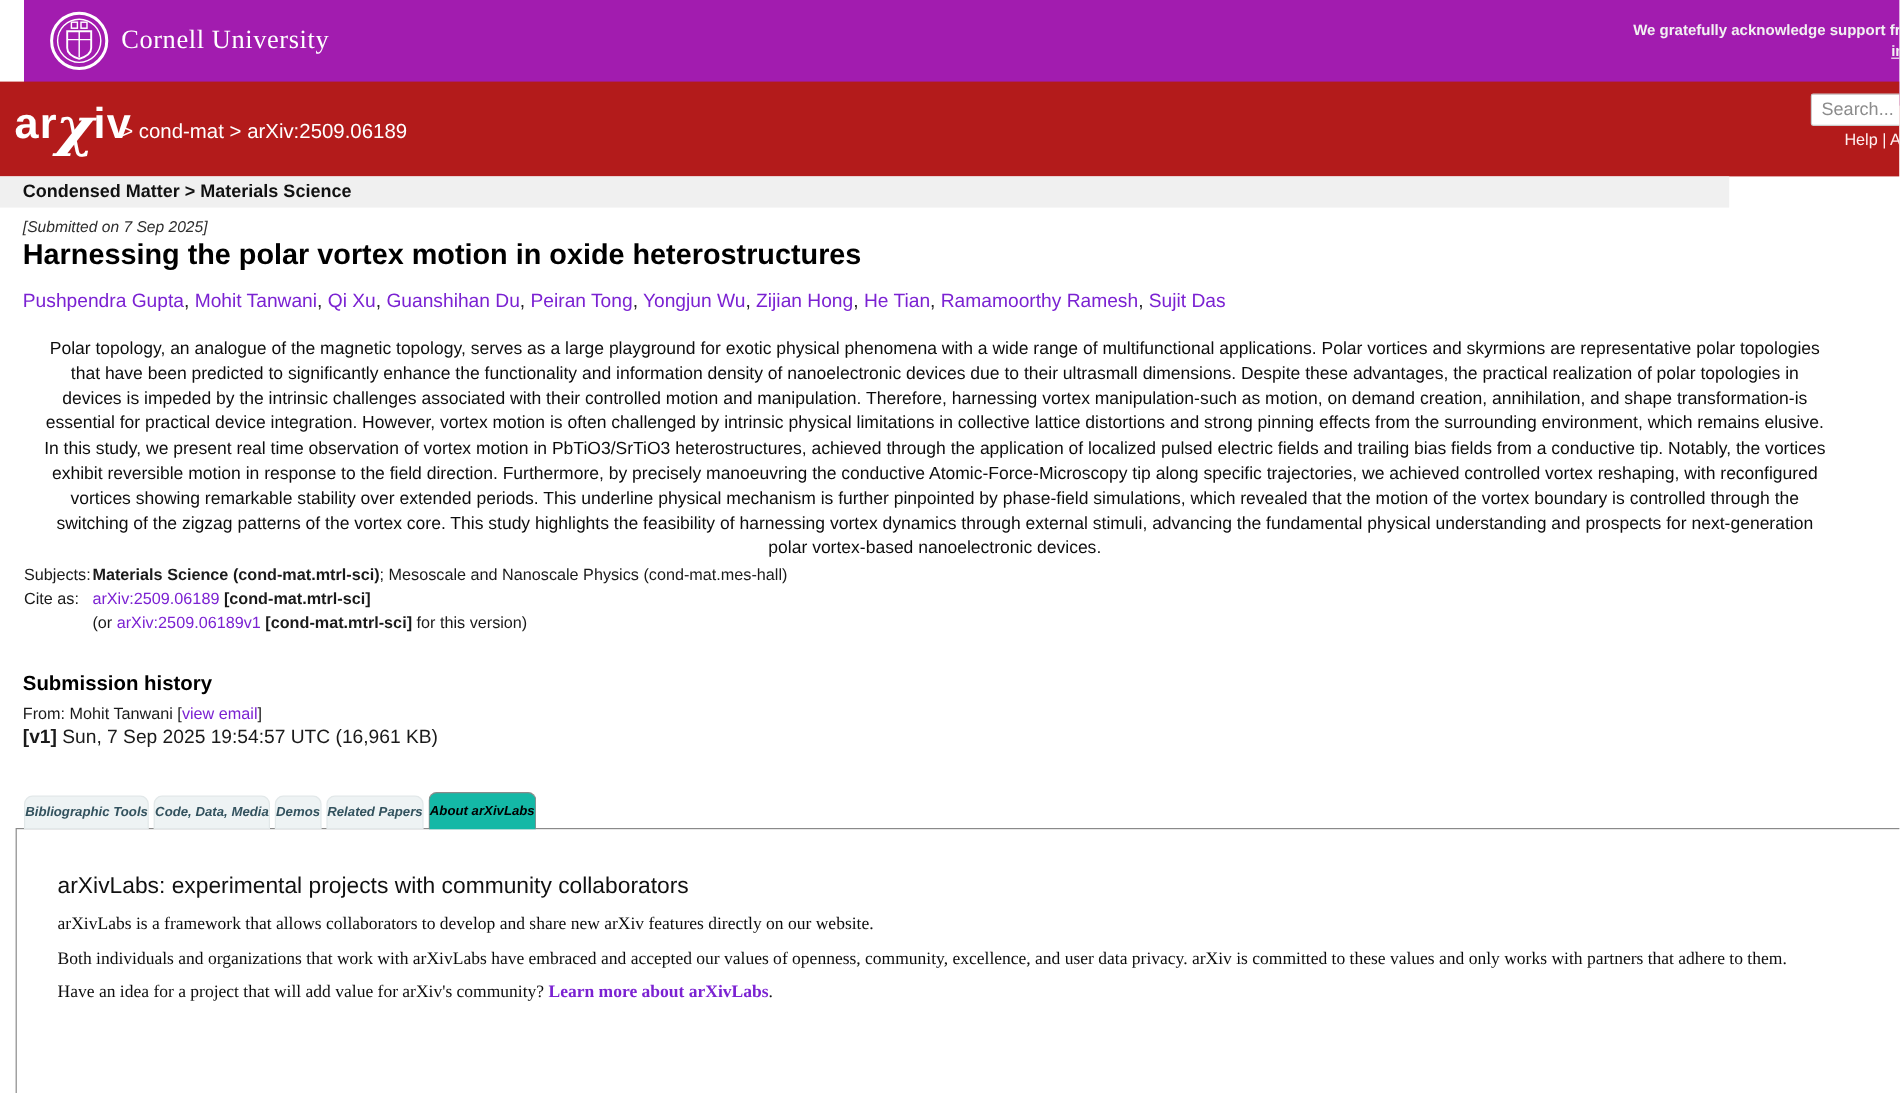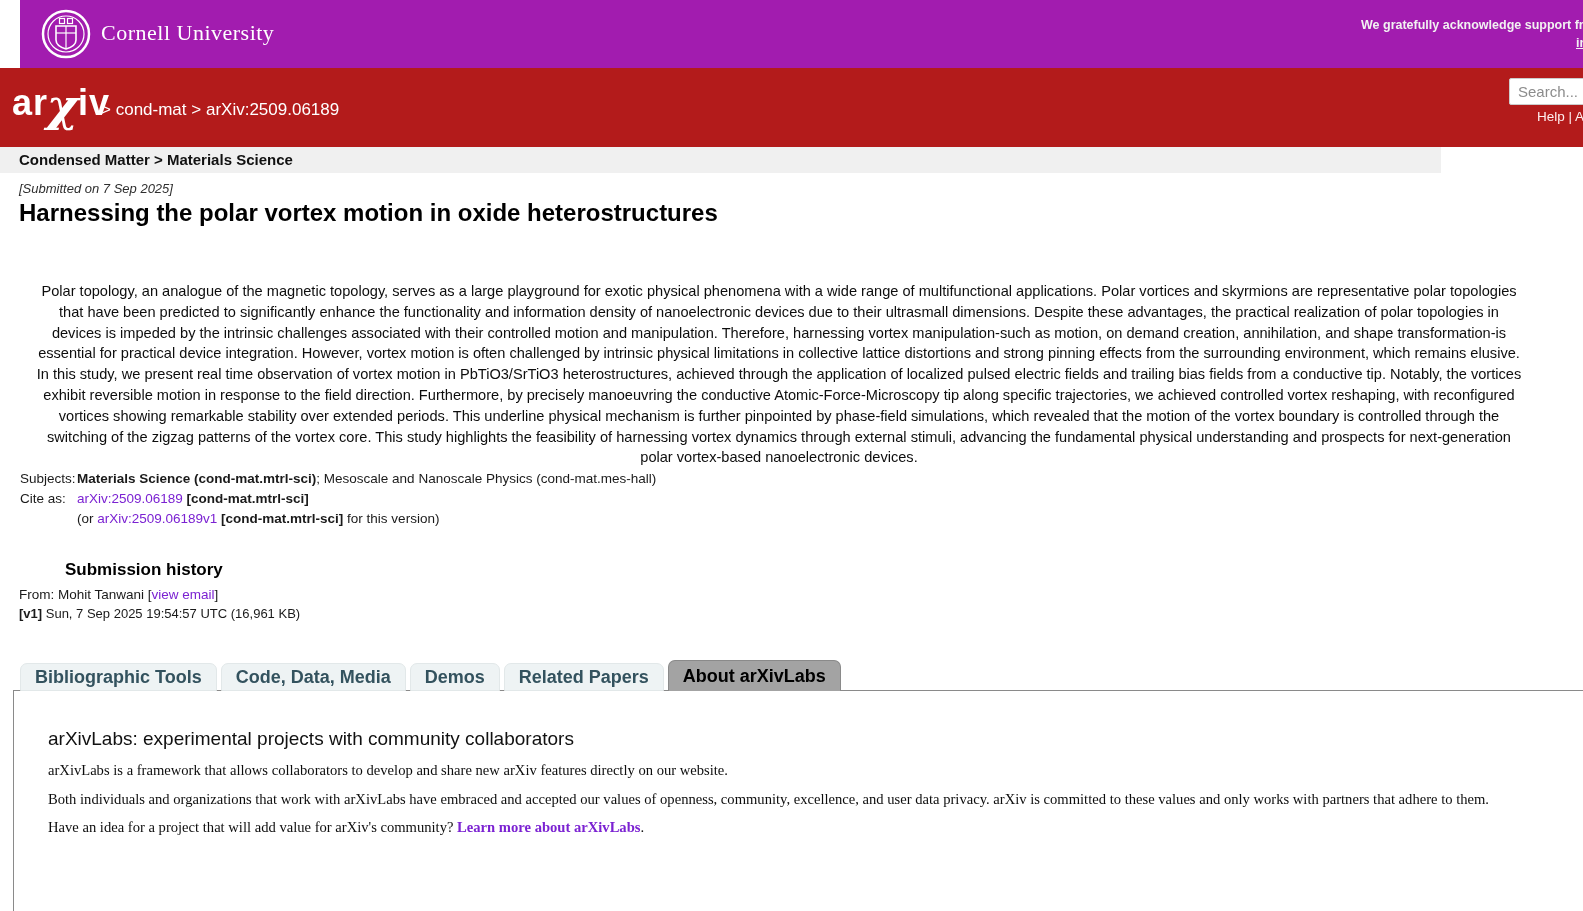--- a/index.html
+++ b/index.html
@@ -49,30 +49,30 @@
   .meta-row { position:absolute; left:20px; font-size:13.5px; white-space:nowrap; }
   .meta-label { display:inline-block; width:57px; color:#1a1a1a; }
   .meta-indent { display:inline-block; width:57px; }
   a.plink { color:var(--purple); text-decoration:none; cursor:pointer; }
   .bold { font-weight:bold; }
   .info-badge { display:inline-flex; align-items:center; justify-content:center; width:15px; height:15px;
                 border-radius:50%; background:#111; color:#fff; font-size:10px; font-weight:bold;
                 font-family:"Liberation Serif", serif; vertical-align:-2px; margin-left:6px; cursor:pointer; }
 
   
-  .sub-heading { position:absolute; left:19px; top:560px; font-size:17px; font-weight:bold; color:#000;margin-left:46px; }
+  .sub-heading { position:absolute; left:19px; top:560px; font-size:17px; font-weight:bold; color:#000; }
   .sub-from { position:absolute; left:19px; top:587px; font-size:13.5px; }
-  .sub-v1 { position:absolute; left:19px; top:606px; font-size:13px; }
+  .sub-v1 { position:absolute; left:19px; top:606px; font-size:16px; }
 
   
   .tabs { position:absolute; left:20px; top:660px; height:31px; display:flex; align-items:flex-end; gap:4px; z-index:2; }
-  .tab { height:28px; padding:0 14px; display:flex; align-items:center; background:#eef3f4;
-         border:1px solid #e2e8e9; border-radius:7px 7px 0 0; font-size:18px; font-weight:bold;
-         color:#33525e; cursor:pointer; white-space:nowrap; }
-  .tab.active { height:31px; background:#a3a3a3; border:1px solid #8a8a8a; border-bottom:none;
+  .tab { height:28px; padding:0 0; display:flex; align-items:center; background:#eef3f4;
+         border:1px solid #e2e8e9; border-radius:7px 7px 0 0; font-size:11px; font-weight:bold;
+         color:#33525e; cursor:pointer; white-space:nowrap;font-style:italic; }
+  .tab.active { height:31px; background:#14b8a6; border:1px solid #8a8a8a; border-bottom:none;
                 color:#000; z-index:3; }
 
   
   .labs-panel { position:absolute; left:13px; top:690px; width:1890px; height:400px; background:#fff;
                 border:1px solid #8a8a8a; z-index:1; }
   .labs-heading { position:absolute; left:48px; top:728px; font-size:19px; color:#111; z-index:2; }
   .labs-p { position:absolute; left:48px; font-size:14.6px; color:#0d0d0d; z-index:2; white-space:nowrap;font-family:Liberation Serif, serif; }
   .labs-link { color:var(--purple); font-weight:bold; text-decoration:none; cursor:pointer; }
 </style>
 </head>
@@ -104,20 +104,21 @@
       <a>arXiv:2509.06189</a>
     </div>
     <input class="search-box" type="text" placeholder="Search..." style="">
     <div class="help-line"><span>Help</span><span> | </span><span>Advanced Search</span></div>
   </div>
 
   <div class="band-gray">Condensed Matter &gt; Materials Science</div>
 
   <div class="submitted">[Submitted on 7 Sep 2025]</div>
   <h1 class="paper-title">Harnessing the polar vortex motion in oxide heterostructures</h1>
+  <div class="authors"><a class="author">Pushpendra Gupta</a><a class="author">Mohit Tanwani</a><a class="author">Qi Xu</a><a class="author">Guanshihan Du</a><a class="author">Peiran Tong</a><a class="author">Yongjun Wu</a><a class="author">Zijian Hong</a><a class="author">He Tian</a><a class="author">Ramamoorthy Ramesh</a><a class="author">Sujit Das</a></div>
 
   <div class="abstract">Polar topology, an analogue of the magnetic topology, serves as a large playground for exotic physical phenomena with a wide range of multifunctional applications. Polar vortices and skyrmions are representative polar topologies that have been predicted to significantly enhance the functionality and information density of nanoelectronic devices due to their ultrasmall dimensions. Despite these advantages, the practical realization of polar topologies in devices is impeded by the intrinsic challenges associated with their controlled motion and manipulation. Therefore, harnessing vortex manipulation-such as motion, on demand creation, annihilation, and shape transformation-is essential for practical device integration. However, vortex motion is often challenged by intrinsic physical limitations in collective lattice distortions and strong pinning effects from the surrounding environment, which remains elusive. In this study, we present real time observation of vortex motion in PbTiO3/SrTiO3 heterostructures, achieved through the application of localized pulsed electric fields and trailing bias fields from a conductive tip. Notably, the vortices exhibit reversible motion in response to the field direction. Furthermore, by precisely manoeuvring the conductive Atomic-Force-Microscopy tip along specific trajectories, we achieved controlled vortex reshaping, with reconfigured vortices showing remarkable stability over extended periods. This underline physical mechanism is further pinpointed by phase-field simulations, which revealed that the motion of the vortex boundary is controlled through the switching of the zigzag patterns of the vortex core. This study highlights the feasibility of harnessing vortex dynamics through external stimuli, advancing the fundamental physical understanding and prospects for next-generation polar vortex-based nanoelectronic devices.</div>
 
   <div class="meta-row" style="top:471px">
     <span class="meta-label">Subjects:</span><span class="bold">Materials Science (cond-mat.mtrl-sci)</span><span>; Mesoscale and Nanoscale Physics (cond-mat.mes-hall)</span>
   </div>
   <div class="meta-row" style="top:491px">
     <span class="meta-label">Cite as:</span><a class="plink">arXiv:2509.06189</a><span class="bold"> [cond-mat.mtrl-sci]</span>
   </div>
   <div class="meta-row" style="top:511px">

